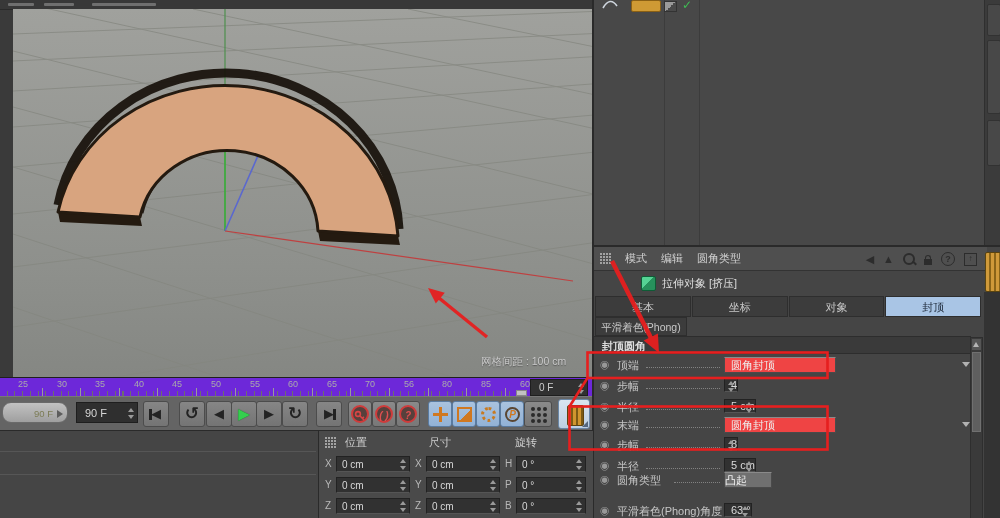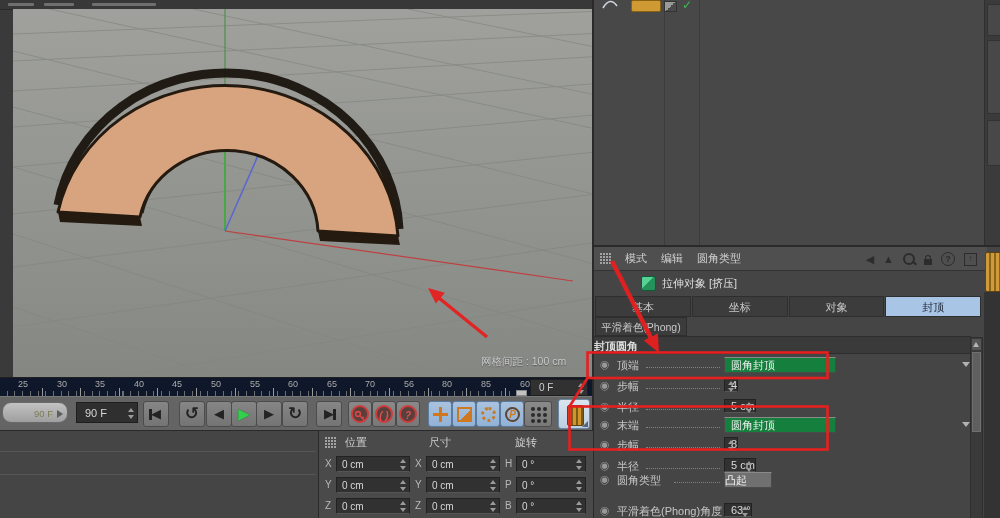--- a/index.html
+++ b/index.html
@@ -45,44 +45,44 @@
 
   #obj-row{position:absolute;left:0;top:24px;width:393px;height:24px;display:flex;align-items:center;gap:6px;padding-left:12px;box-sizing:border-box;margin-left:35px;}
   #cube-icon{width:13px;height:13px;background:linear-gradient(135deg,#55d394 45%,#27915c 45%);border:1px solid #0e5c36;border-radius:2px;}
   #obj-title{color:#dedede;}
 
   #tabs{position:absolute;left:1px;top:49px;width:386px;height:21px;display:flex;gap:1px;}
   .tab{flex:1;background:#3c3c3c;color:#c8c8c8;text-align:center;line-height:21px;border:1px solid #2e2e2e;box-sizing:border-box;}
   .tab.active{background:#a9c5e5;color:#1b2737;}
   #phong-tab{position:absolute;left:1px;top:70px;width:92px;height:19px;background:#3c3c3c;border:1px solid #2e2e2e;color:#c8c8c8;text-align:center;line-height:19px;box-sizing:border-box;font-size:10.5px;}
 
-  #sect-hdr{position:absolute;left:0;top:89px;width:377px;height:18px;background:#3a3a3a;border-top:1px solid #2d2d2d;border-bottom:1px solid #2d2d2d;color:#dcdcdc;font-weight:bold;line-height:18px;box-sizing:border-box;}
+  #sect-hdr{position:absolute;left:0;top:89px;width:377px;height:18px;background:#3a3a3a;border-top:1px solid #2d2d2d;border-bottom:1px solid #2d2d2d;color:#dcdcdc;font-weight:bold;line-height:18px;padding-left:8px;box-sizing:border-box;}
 
   .arow{position:absolute;left:6px;width:370px;height:18px;}
   .adot:before{content:"◉";color:#989898;font-size:11px;position:absolute;left:0;top:2px;}
   .albl{position:absolute;left:17px;top:2px;color:#c6c6c6;white-space:nowrap;}
   .lead{position:absolute;left:46px;right:250px;top:11px;border-bottom:1.5px dotted #828282;}
   .lead.wide{left:74px;}
   .ctrl{position:absolute;left:124px;top:1px;box-sizing:border-box;}
-  .combo{width:112px;height:16px;background:#15803d;border:1px solid #4a4a4a;border-top-color:#8a8a8a;color:#efefef;line-height:15px;padding-left:6px;}
+  .combo{width:112px;height:16px;background:#ef4444;border:1px solid #4a4a4a;border-top-color:#8a8a8a;color:#efefef;line-height:15px;padding-left:6px;}
   .smallbtn{width:48px;height:16px;background:#707070;border:1px solid #4a4a4a;border-top-color:#8a8a8a;color:#efefef;line-height:15px;text-align:left;}
   .nfield{width:62px;height:16px;background:#313131;border:1px solid #222;border-bottom-color:#555;color:#dadada;line-height:15px;padding-left:6px;position:relative;}
   .stepper{position:absolute;right:2px;top:2px;width:7px;height:11px;}
   .stepper:before,.stepper:after{content:"";position:absolute;left:0;border-left:3.5px solid transparent;border-right:3.5px solid transparent;}
   .stepper:before{top:0;border-bottom:4px solid #9a9a9a;}
   .stepper:after{bottom:0;border-top:4px solid #9a9a9a;}
   .combo-arr{position:absolute;right:0;top:6px;width:0;height:0;border-left:4.5px solid transparent;border-right:4.5px solid transparent;border-top:5.5px solid #b2b2b2;}
 
   #scrollbar{position:absolute;left:376px;top:90px;width:13px;height:183px;background:#3a3a3a;border:1px solid #2e2e2e;box-sizing:border-box;}
   #sb-up{position:absolute;left:1px;top:1px;width:9px;height:11px;background:#565656;}
   #sb-up:before{content:"";position:absolute;left:1px;top:3px;border-left:3.5px solid transparent;border-right:3.5px solid transparent;border-bottom:5px solid #b5b5b5;}
   #sb-thumb{position:absolute;left:1px;top:14px;width:9px;height:80px;background:#5f5f5f;border:1px solid #707070;box-sizing:border-box;}
 
   
-  #ruler{left:0;top:377px;width:592px;height:19px;background:#0f172a;border-top:1px solid #1f1f1f;}
+  #ruler{left:0;top:377px;width:592px;height:19px;background:#6d28d9;border-top:1px solid #1f1f1f;}
   .tick-num{position:absolute;top:1px;width:20px;text-align:center;color:#ababab;font-size:9px;}
   #minor-ticks{position:absolute;left:0;top:13px;width:530px;height:5px;
      background:repeating-linear-gradient(90deg,transparent 0 6.7px,#6e6e6e 6.7px 7.72px);}
   #major-ticks{position:absolute;left:0;top:10px;width:530px;height:8px;
      background:repeating-linear-gradient(90deg,transparent 0 37.6px,#9a9a9a 37.6px 38.6px);background-position:4px 0;}
   #playhead{position:absolute;left:516px;top:12px;width:11px;height:6px;background:#c2c2c2;border:1px solid #888;box-sizing:border-box;}
   #endframe{position:absolute;left:530px;top:1px;width:58px;height:17px;background:#313131;border:1px solid #1e1e1e;color:#cfcfcf;line-height:16px;padding-left:8px;box-sizing:border-box;font-size:10px;}
   #endframe .stepper{top:3px;}
 
   

